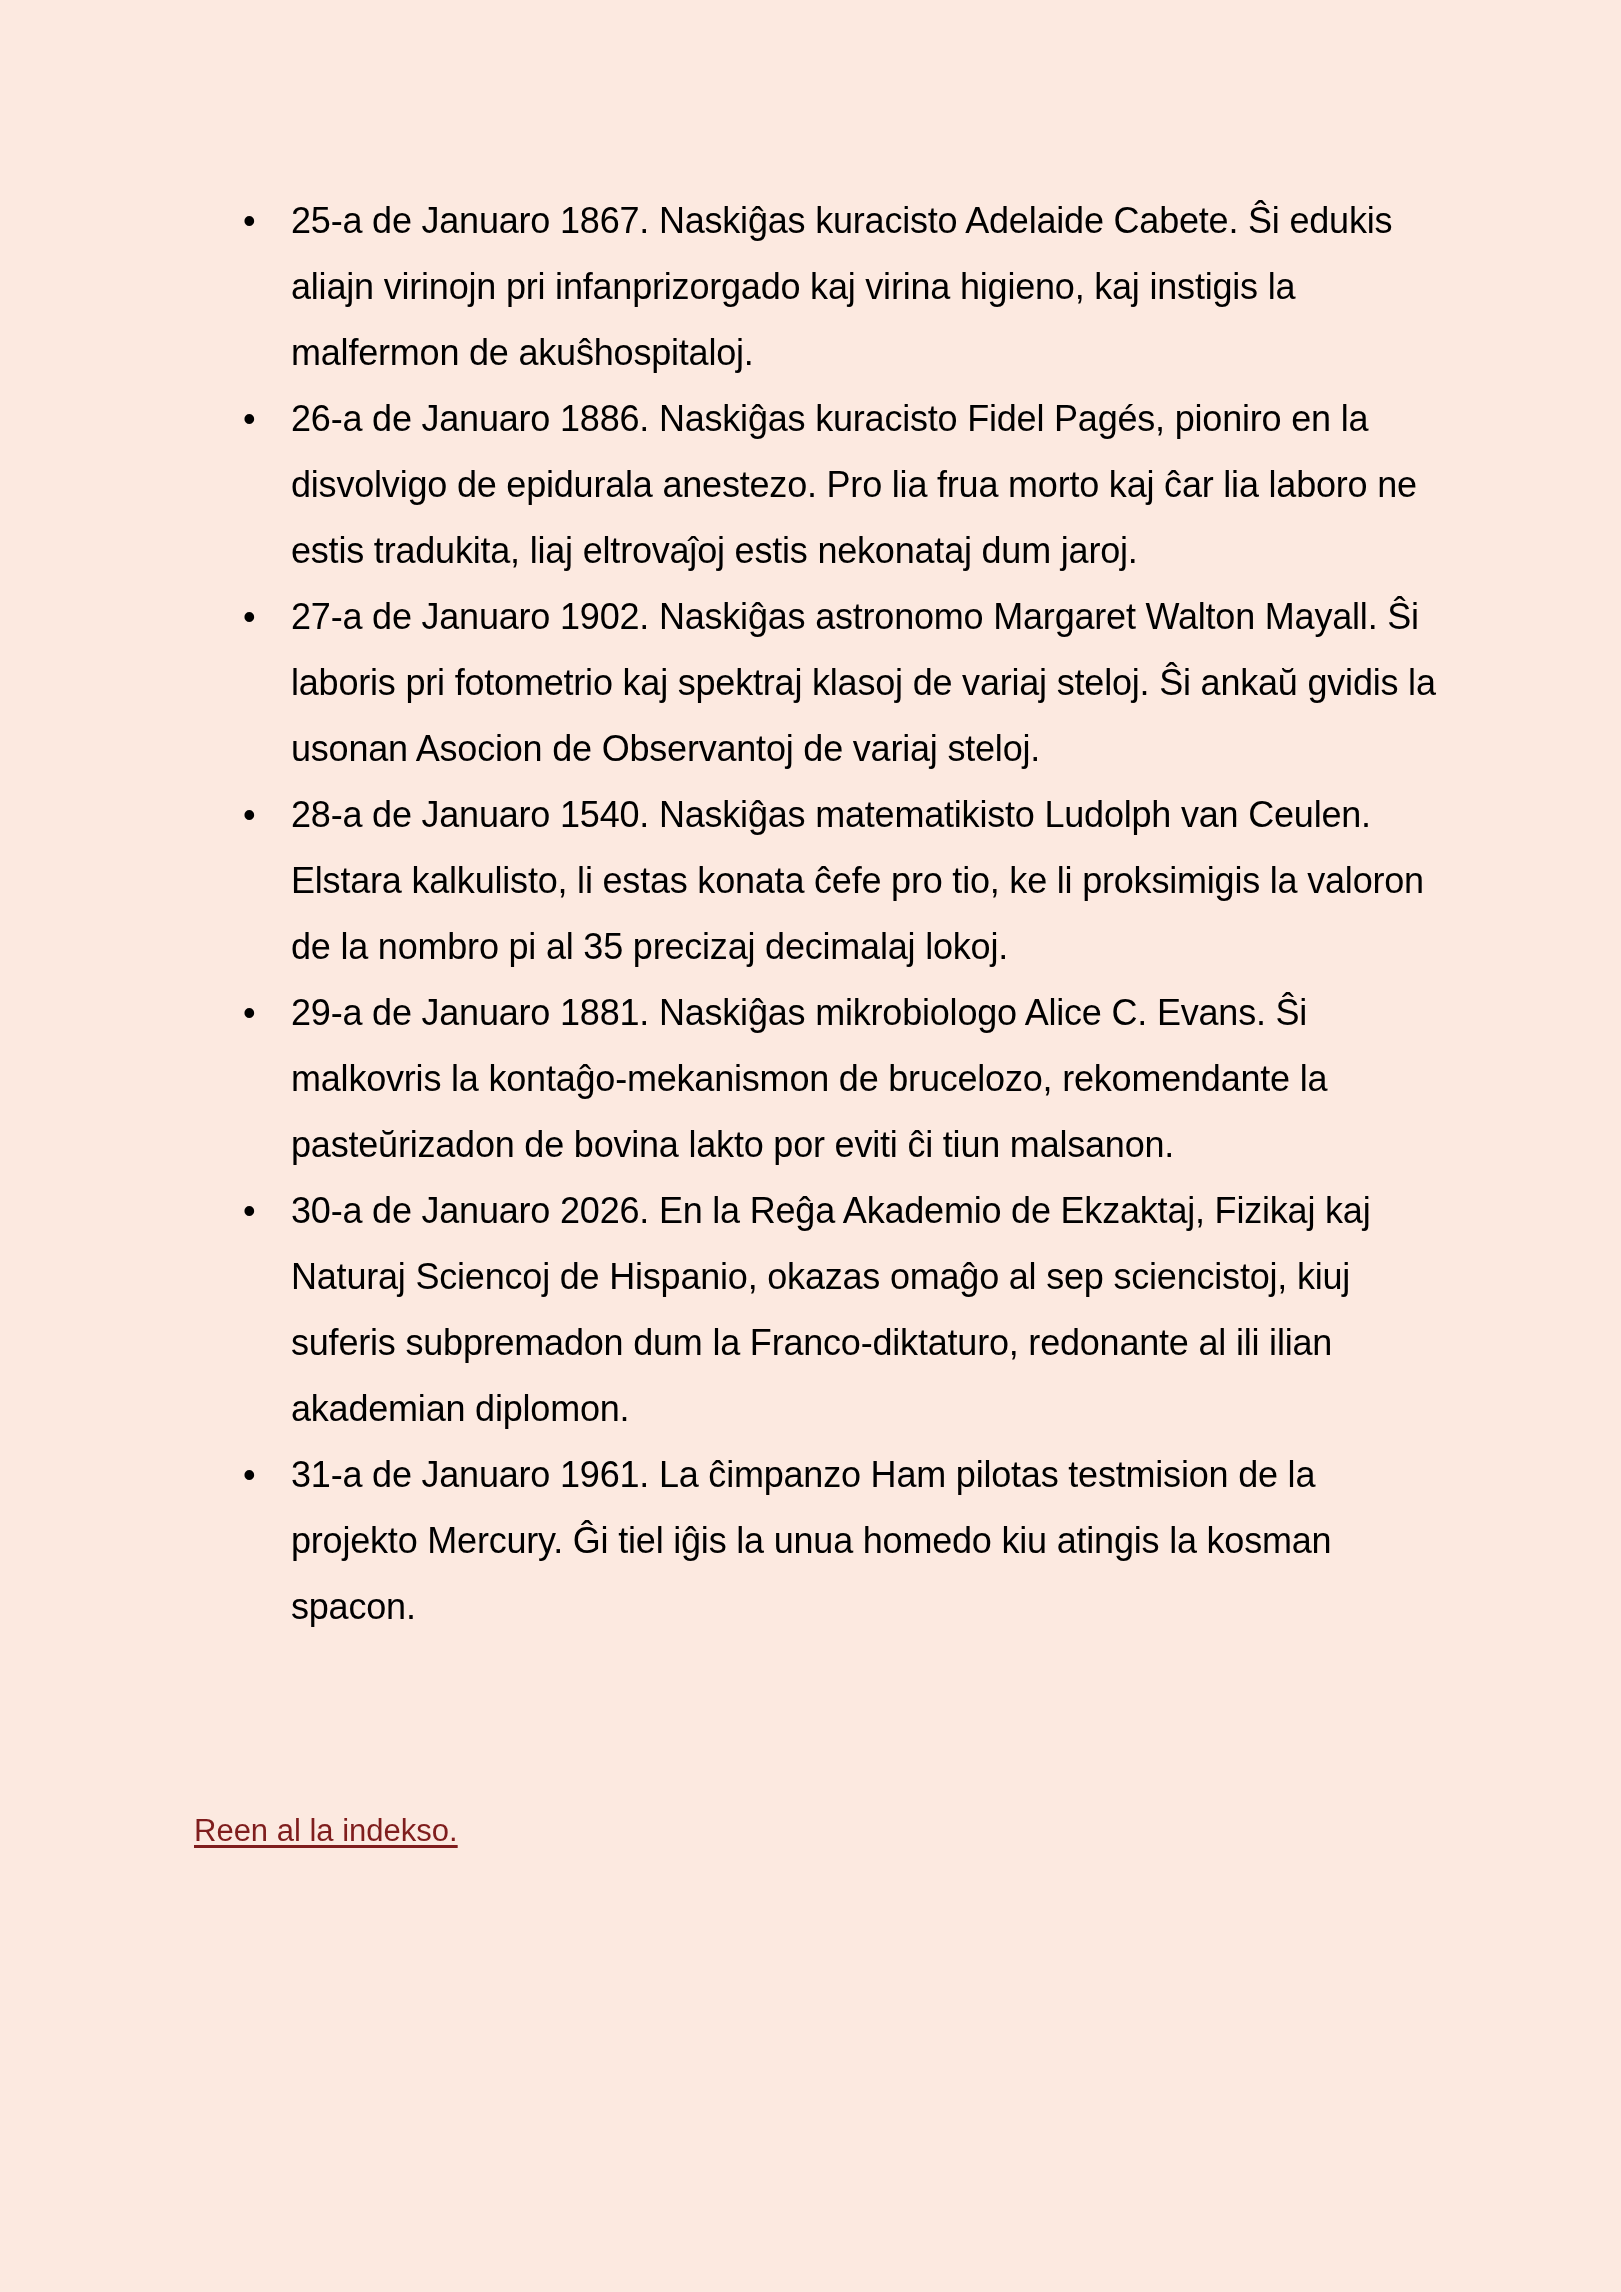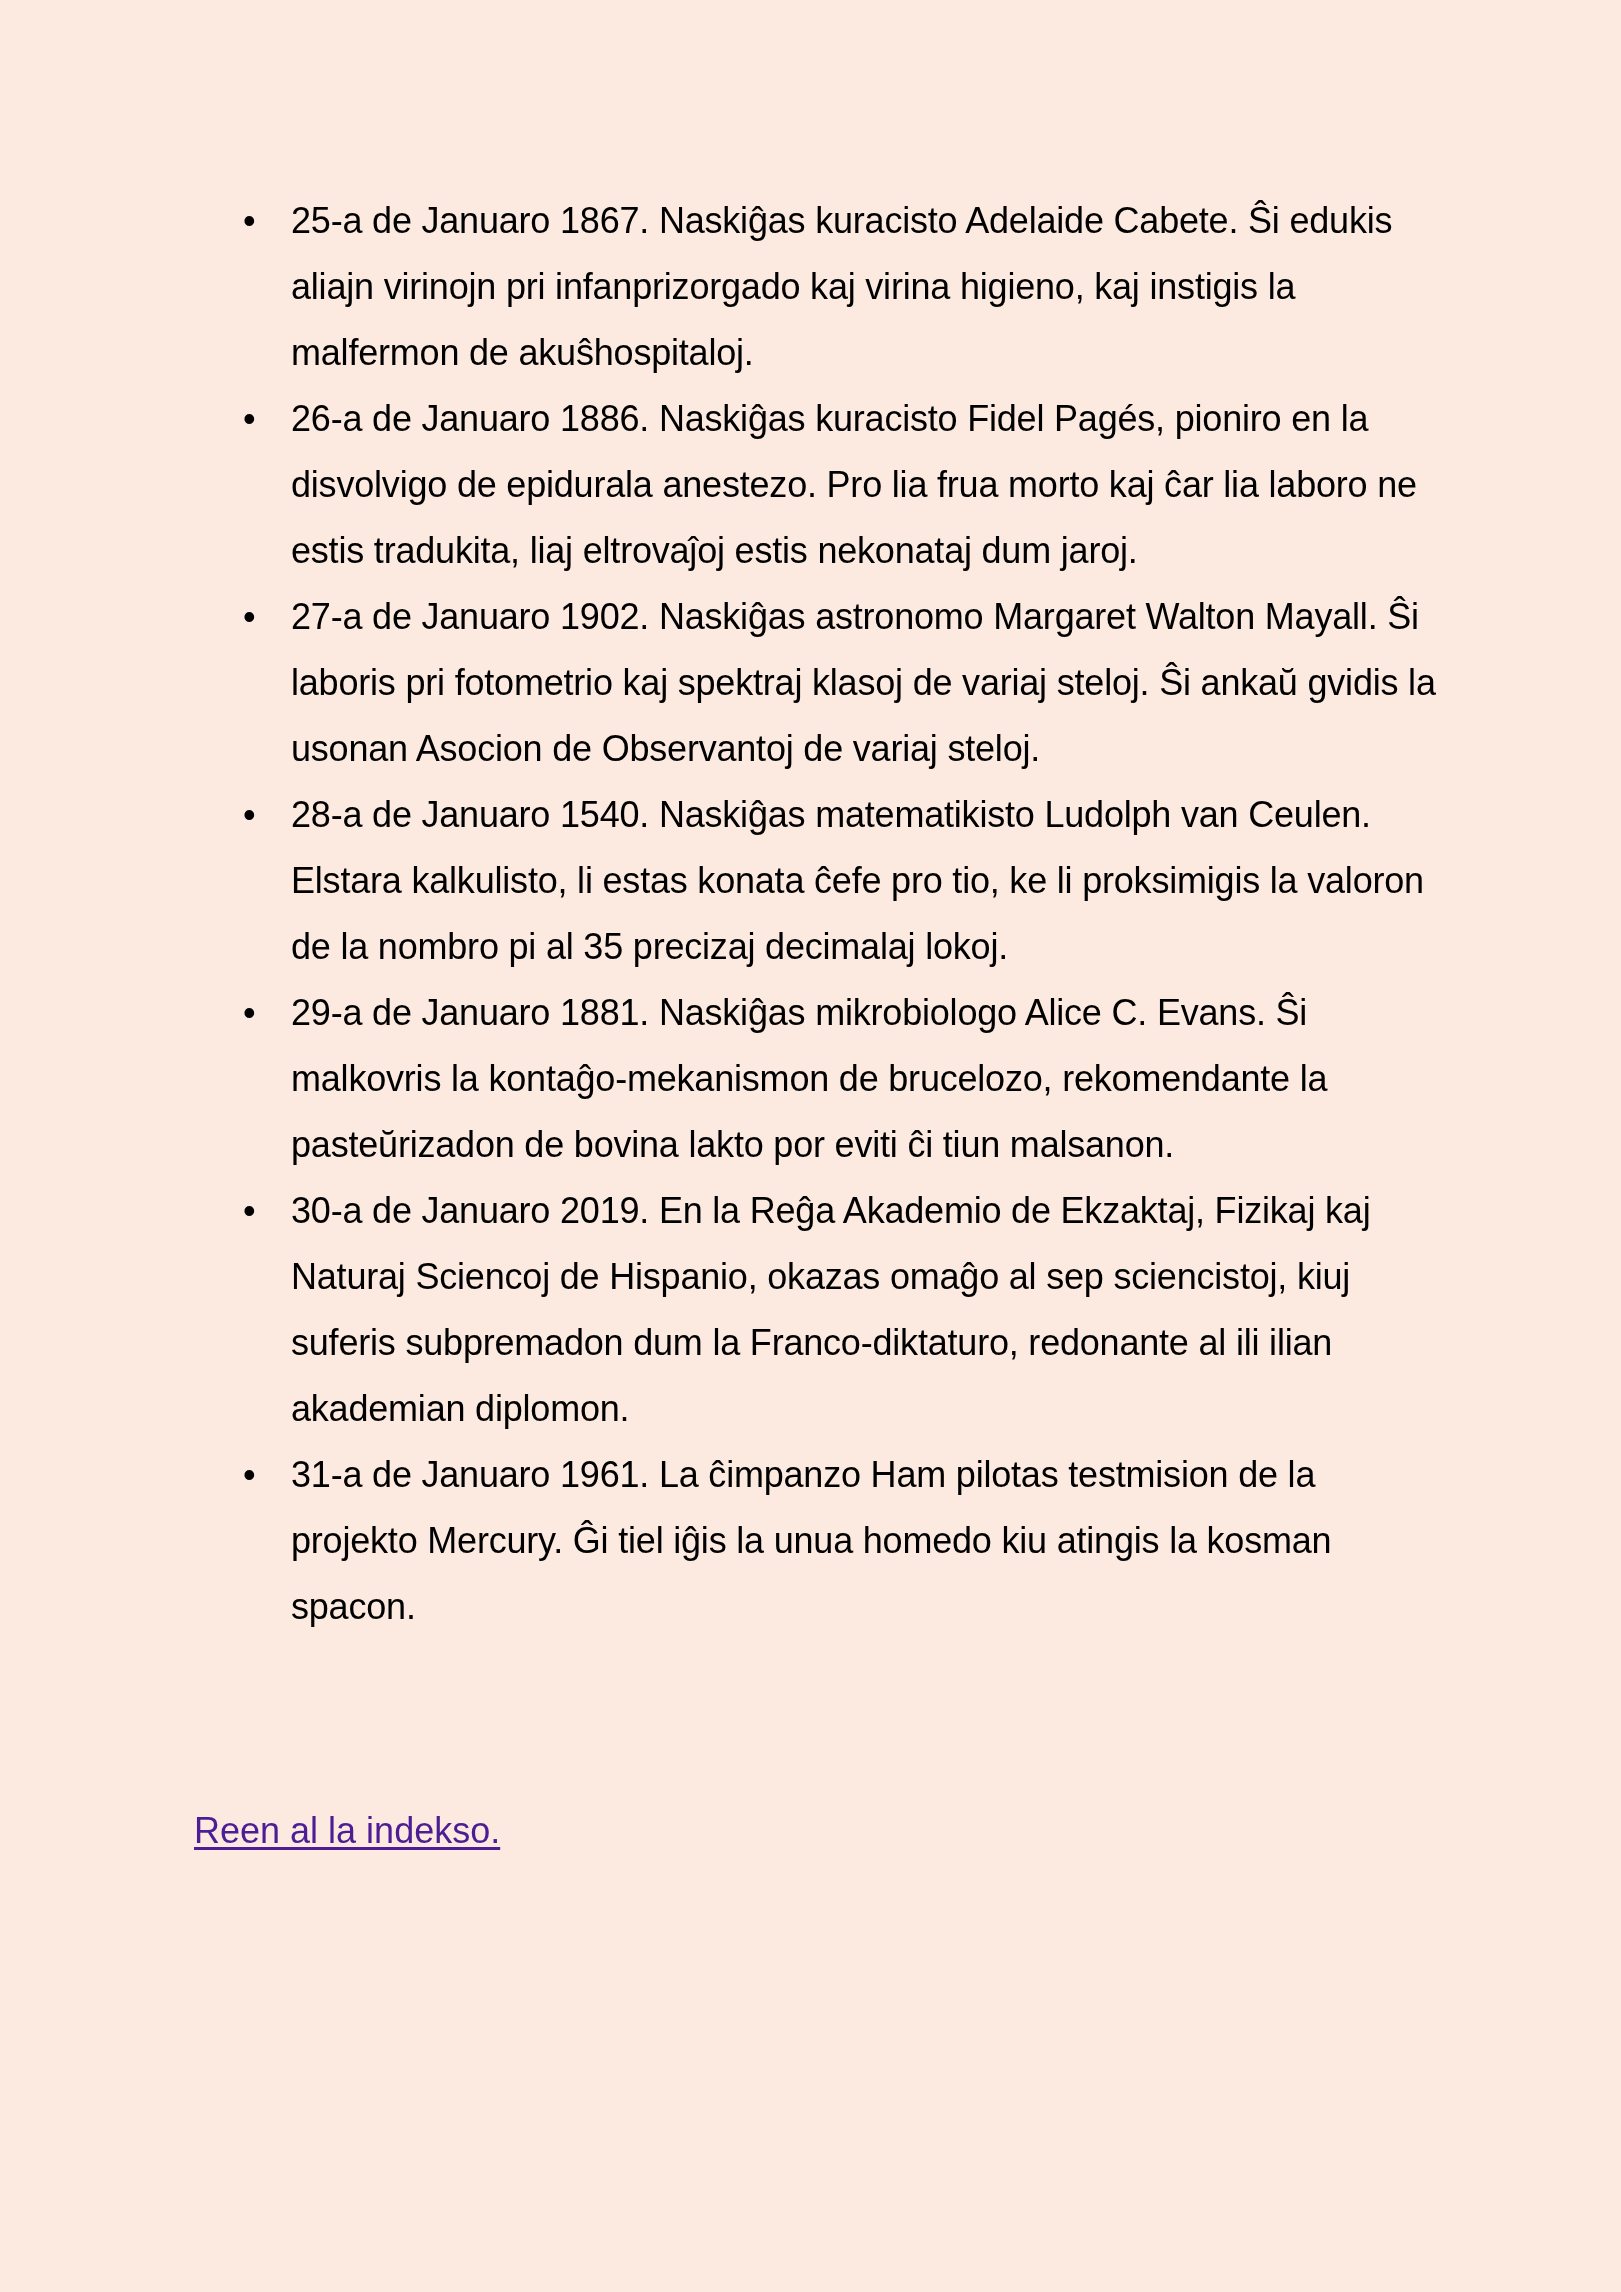--- a/index.html
+++ b/index.html
@@ -43,23 +43,23 @@
       left: 0;
       top: 0;
       width: 19.6px;
       font-size: 36px;
       line-height: 66px;
     }
     .back-link {
       position: absolute;
       left: 194px;
       top: 1798px;
-      font-size: 36px;
+      font-size: 31px;
       line-height: 66px;
-      color: #4c1d95;
+      color: #7f1d1d;
       text-decoration: underline;
       text-underline-offset: 3.9px;
       cursor: pointer;
     }
   </style>
 </head>
 <body>
 
 <div class="page">
   <ul class="events">
@@ -78,21 +78,21 @@
     <li>
       <span class="bullet">•</span>
       <span>28-a de Januaro 1540. Naskiĝas matematikisto Ludolph van Ceulen. Elstara kalkulisto, li estas konata ĉefe pro tio, ke li proksimigis la valoron de la nombro pi al 35 precizaj decimalaj lokoj.</span>
     </li>
     <li>
       <span class="bullet">•</span>
       <span>29-a de Januaro 1881. Naskiĝas mikrobiologo Alice C. Evans. Ŝi malkovris la kontaĝo-mekanismon de brucelozo, rekomendante la pasteŭrizadon de bovina lakto por eviti ĉi tiun malsanon.</span>
     </li>
     <li>
       <span class="bullet">•</span>
-      <span>30-a de Januaro 2019. En la Reĝa Akademio de Ekzaktaj, Fizikaj kaj Naturaj Sciencoj de Hispanio, okazas omaĝo al sep sciencistoj, kiuj suferis subpremadon dum la Franco-diktaturo, redonante al ili ilian akademian diplomon.</span>
+      <span>30-a de Januaro 2026. En la Reĝa Akademio de Ekzaktaj, Fizikaj kaj Naturaj Sciencoj de Hispanio, okazas omaĝo al sep sciencistoj, kiuj suferis subpremadon dum la Franco-diktaturo, redonante al ili ilian akademian diplomon.</span>
     </li>
     <li>
       <span class="bullet">•</span>
       <span>31-a de Januaro 1961. La ĉimpanzo Ham pilotas testmision de la projekto Mercury. Ĝi tiel iĝis la unua homedo kiu atingis la kosman spacon.</span>
     </li>
   </ul>
 
   <a class="back-link">Reen al la indekso.</a>
 </div>
 

